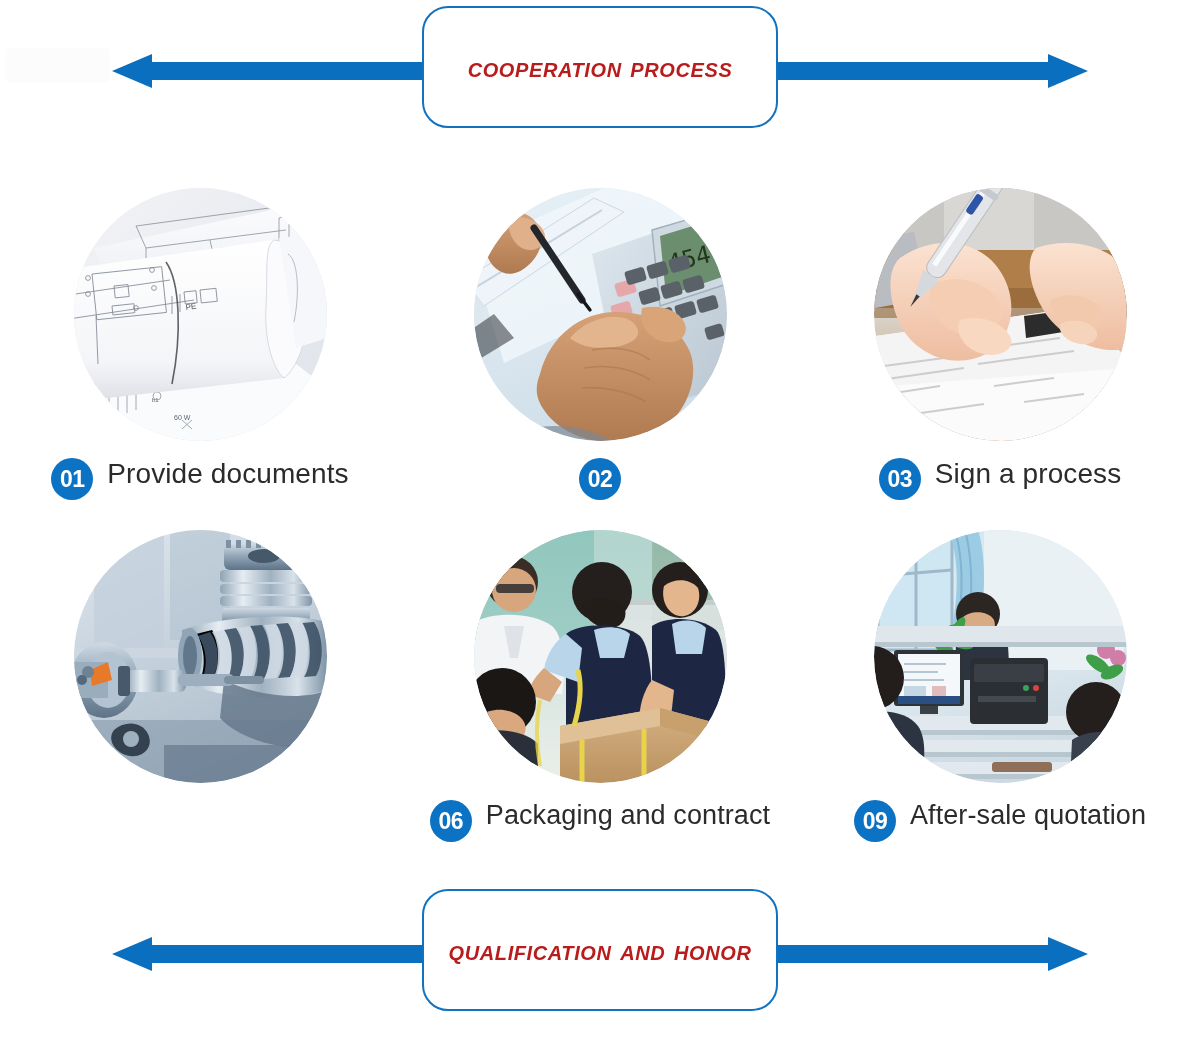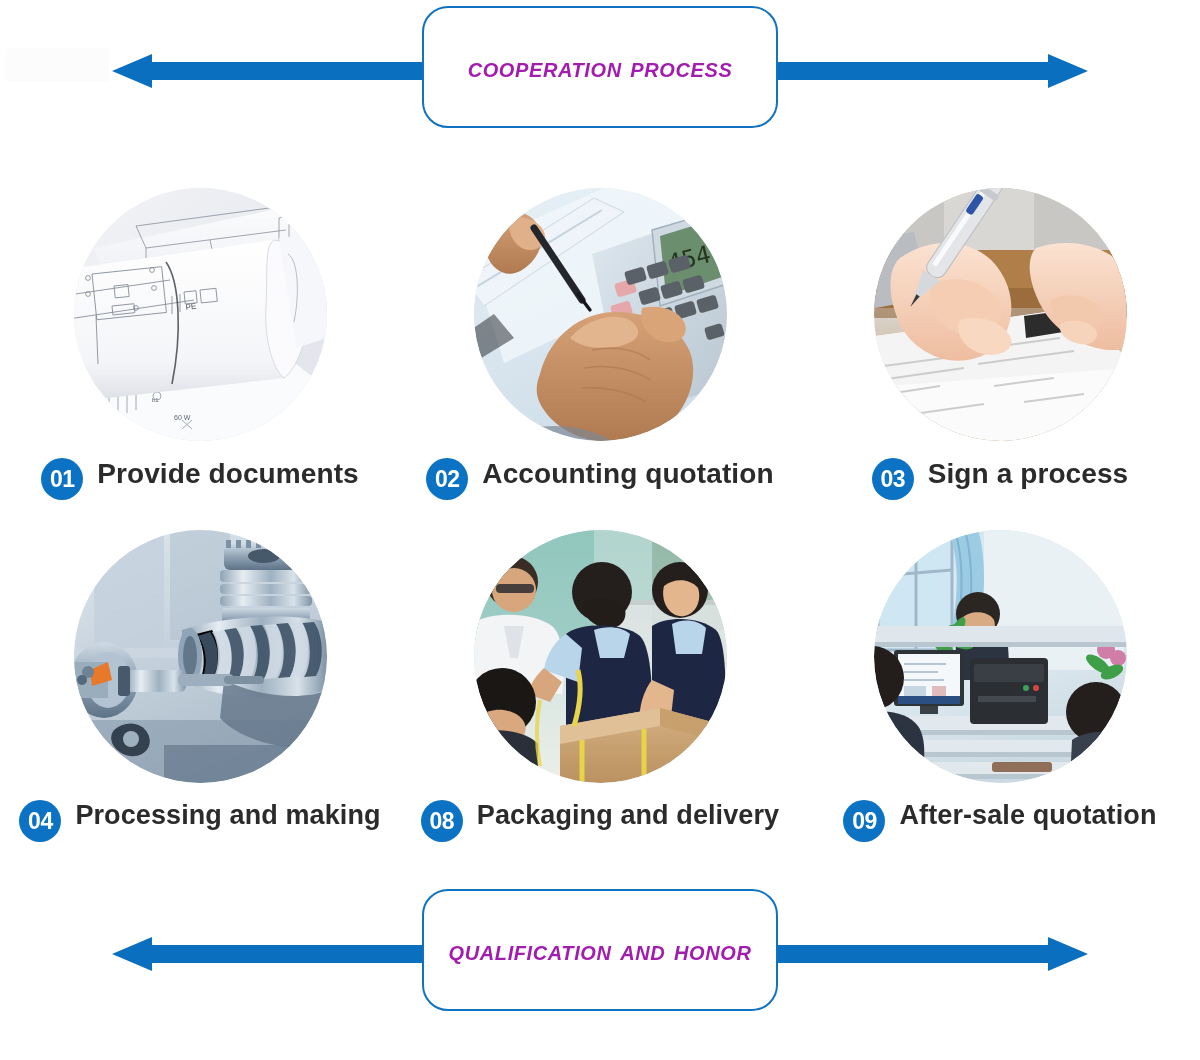--- a/index.html
+++ b/index.html
@@ -54,21 +54,21 @@
     height: 122px;
     border: 2px solid #1173c0;
     border-radius: 26px;
     background: #ffffff;
     display: flex;
     align-items: center;
     justify-content: center;
     z-index: 3;
   }
   .banner-title {
-    color: #a21caf;
+    color: #b91c1c;
     font-family: "Liberation Sans", sans-serif;
     font-style: italic;
     font-weight: bold;
     font-size: 29px;
     letter-spacing: 0.6px;
     white-space: nowrap;
     font-variant: small-caps;
     text-transform: lowercase;
   }
   .banner-title::first-letter { font-size: 29px; }
@@ -128,21 +128,21 @@
     font-weight: bold;
     display: flex;
     align-items: center;
     justify-content: center;
     flex: none;
     letter-spacing: -0.5px;
   }
   .step-text {
     font-size: 28px;
     color: #2b2b2b;
-    font-weight: bold;
+    font-weight: normal;
     letter-spacing: 0.1px;
   }
   .row2 .step-text { font-size: 27px; }
 
   
   .watermark {
     position: absolute;
     left: 6px;
     top: 48px;
     width: 104px;
@@ -325,21 +325,20 @@
                 <path d="M110,180 C132,176 158,180 176,192"></path>
                 <path d="M108,200 C130,198 156,204 172,214"></path>
               </g>
               <path d="M168,120 C186,116 204,122 210,134 C216,146 206,156 192,154 C176,152 164,138 168,120 Z" fill="#d9a478"></path>
               <path d="M40,244 C70,234 110,236 136,252 L136,263 L30,263 Z" fill="#7d8893" opacity="0.7"></path>
             </g>
           </svg>
         </div>
         <div class="step-label">
           <span class="badge">02</span>
-          <span class="step-text">Accounting quotation</span>
         </div>
       </div>
 
       <div class="step">
         <div class="circle-img">
           <svg viewBox="0 0 253 253">
             <defs>
               <clipPath id="c3">
                   <circle cx="126.5" cy="126.5" r="126.5"></circle>
                 </clipPath>
@@ -488,24 +487,20 @@
               <rect x="44" y="136" width="12" height="30" rx="3" fill="#47596b"></rect>
               <polygon points="16,140 34,132 38,150 18,156" fill="#e8792a"></polygon>
               <circle cx="14" cy="142" r="6" fill="#6d8294"></circle>
               <circle cx="8" cy="150" r="5" fill="#54697c"></circle>
 
               <path d="M40,200 C52,190 68,192 74,204 C80,216 70,228 56,226 C42,224 32,210 40,200 Z" fill="#34414e"></path>
               <circle cx="57" cy="209" r="8" fill="#9fb0bf"></circle>
             </g>
           </svg>
         </div>
-        <div class="step-label">
-          <span class="badge">04</span>
-          <span class="step-text">Processing and making</span>
-        </div>
       </div>
 
       <div class="step">
         <div class="circle-img">
           <svg viewBox="0 0 253 253">
             <defs>
               <clipPath id="c5">
                   <circle cx="126.5" cy="126.5" r="126.5"></circle>
                 </clipPath>
               <linearGradient id="bg5" x1="0" y1="0" x2="0" y2="1">
@@ -557,22 +552,22 @@
                 <line x1="108" y1="210" x2="108" y2="253"></line>
                 <line x1="170" y1="199" x2="170" y2="253"></line>
                 <line x1="228" y1="208" x2="228" y2="253"></line>
               </g>
               <path d="M104,140 C108,156 106,176 100,196" stroke="#e8d44a" stroke-width="5" fill="none"></path>
               <path d="M66,170 C62,190 62,214 66,236" stroke="#e8d44a" stroke-width="4" fill="none" opacity="0.8"></path>
             </g>
           </svg>
         </div>
         <div class="step-label">
-          <span class="badge">08</span>
-          <span class="step-text">Packaging and delivery</span>
+          <span class="badge">06</span>
+          <span class="step-text">Packaging and contract</span>
         </div>
       </div>
 
       <div class="step">
         <div class="circle-img">
           <svg viewBox="0 0 253 253">
             <defs>
               <clipPath id="c6">
                   <circle cx="126.5" cy="126.5" r="126.5"></circle>
                 </clipPath>

